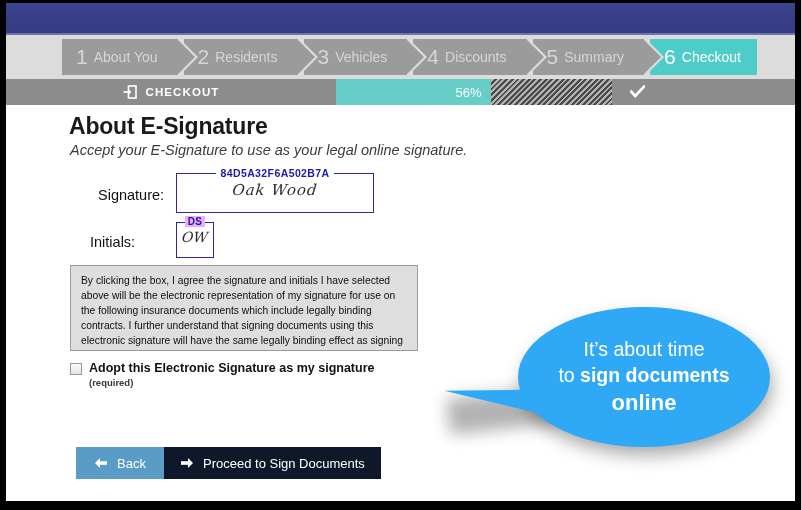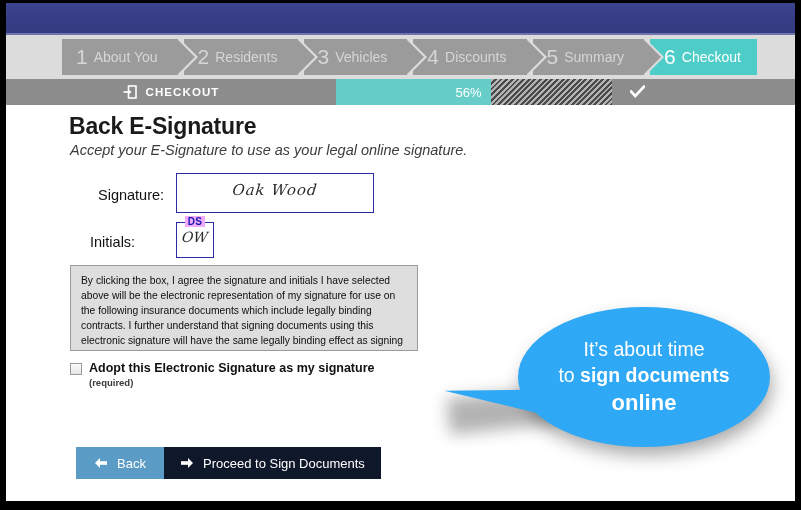--- a/index.html
+++ b/index.html
@@ -496,26 +496,29 @@
       <span>
         <svg width="15" height="13" viewBox="0 0 15 13">
           <path d="M1 6.5 L5.2 11 L14 1.6" fill="none" stroke="#ffffff" stroke-width="2.6" stroke-linecap="square"></path>
         </svg>
       </span>
     </div>
   </div>
 
   <div class="page">
 
-    <h1 class="title">Back E-Signature</h1>
+    <h1 class="title">About E-Signature</h1>
     <div class="subtitle">Accept your E-Signature to use as your legal online signature.</div>
 
     <div class="sig-row">
       <div class="fieldlabel">Signature:</div>
       <div class="sigbox">
+        <div class="sig-hash">
+          <span>84D5A32F6A502B7A</span>
+        </div>
         <div class="sig-cursive">Oak  Wood</div>
       </div>
     </div>
 
     <div class="init-row">
       <div class="fieldlabel">Initials:</div>
       <div class="initbox">
         <div class="init-hash">
           <span>DS</span>
         </div>

